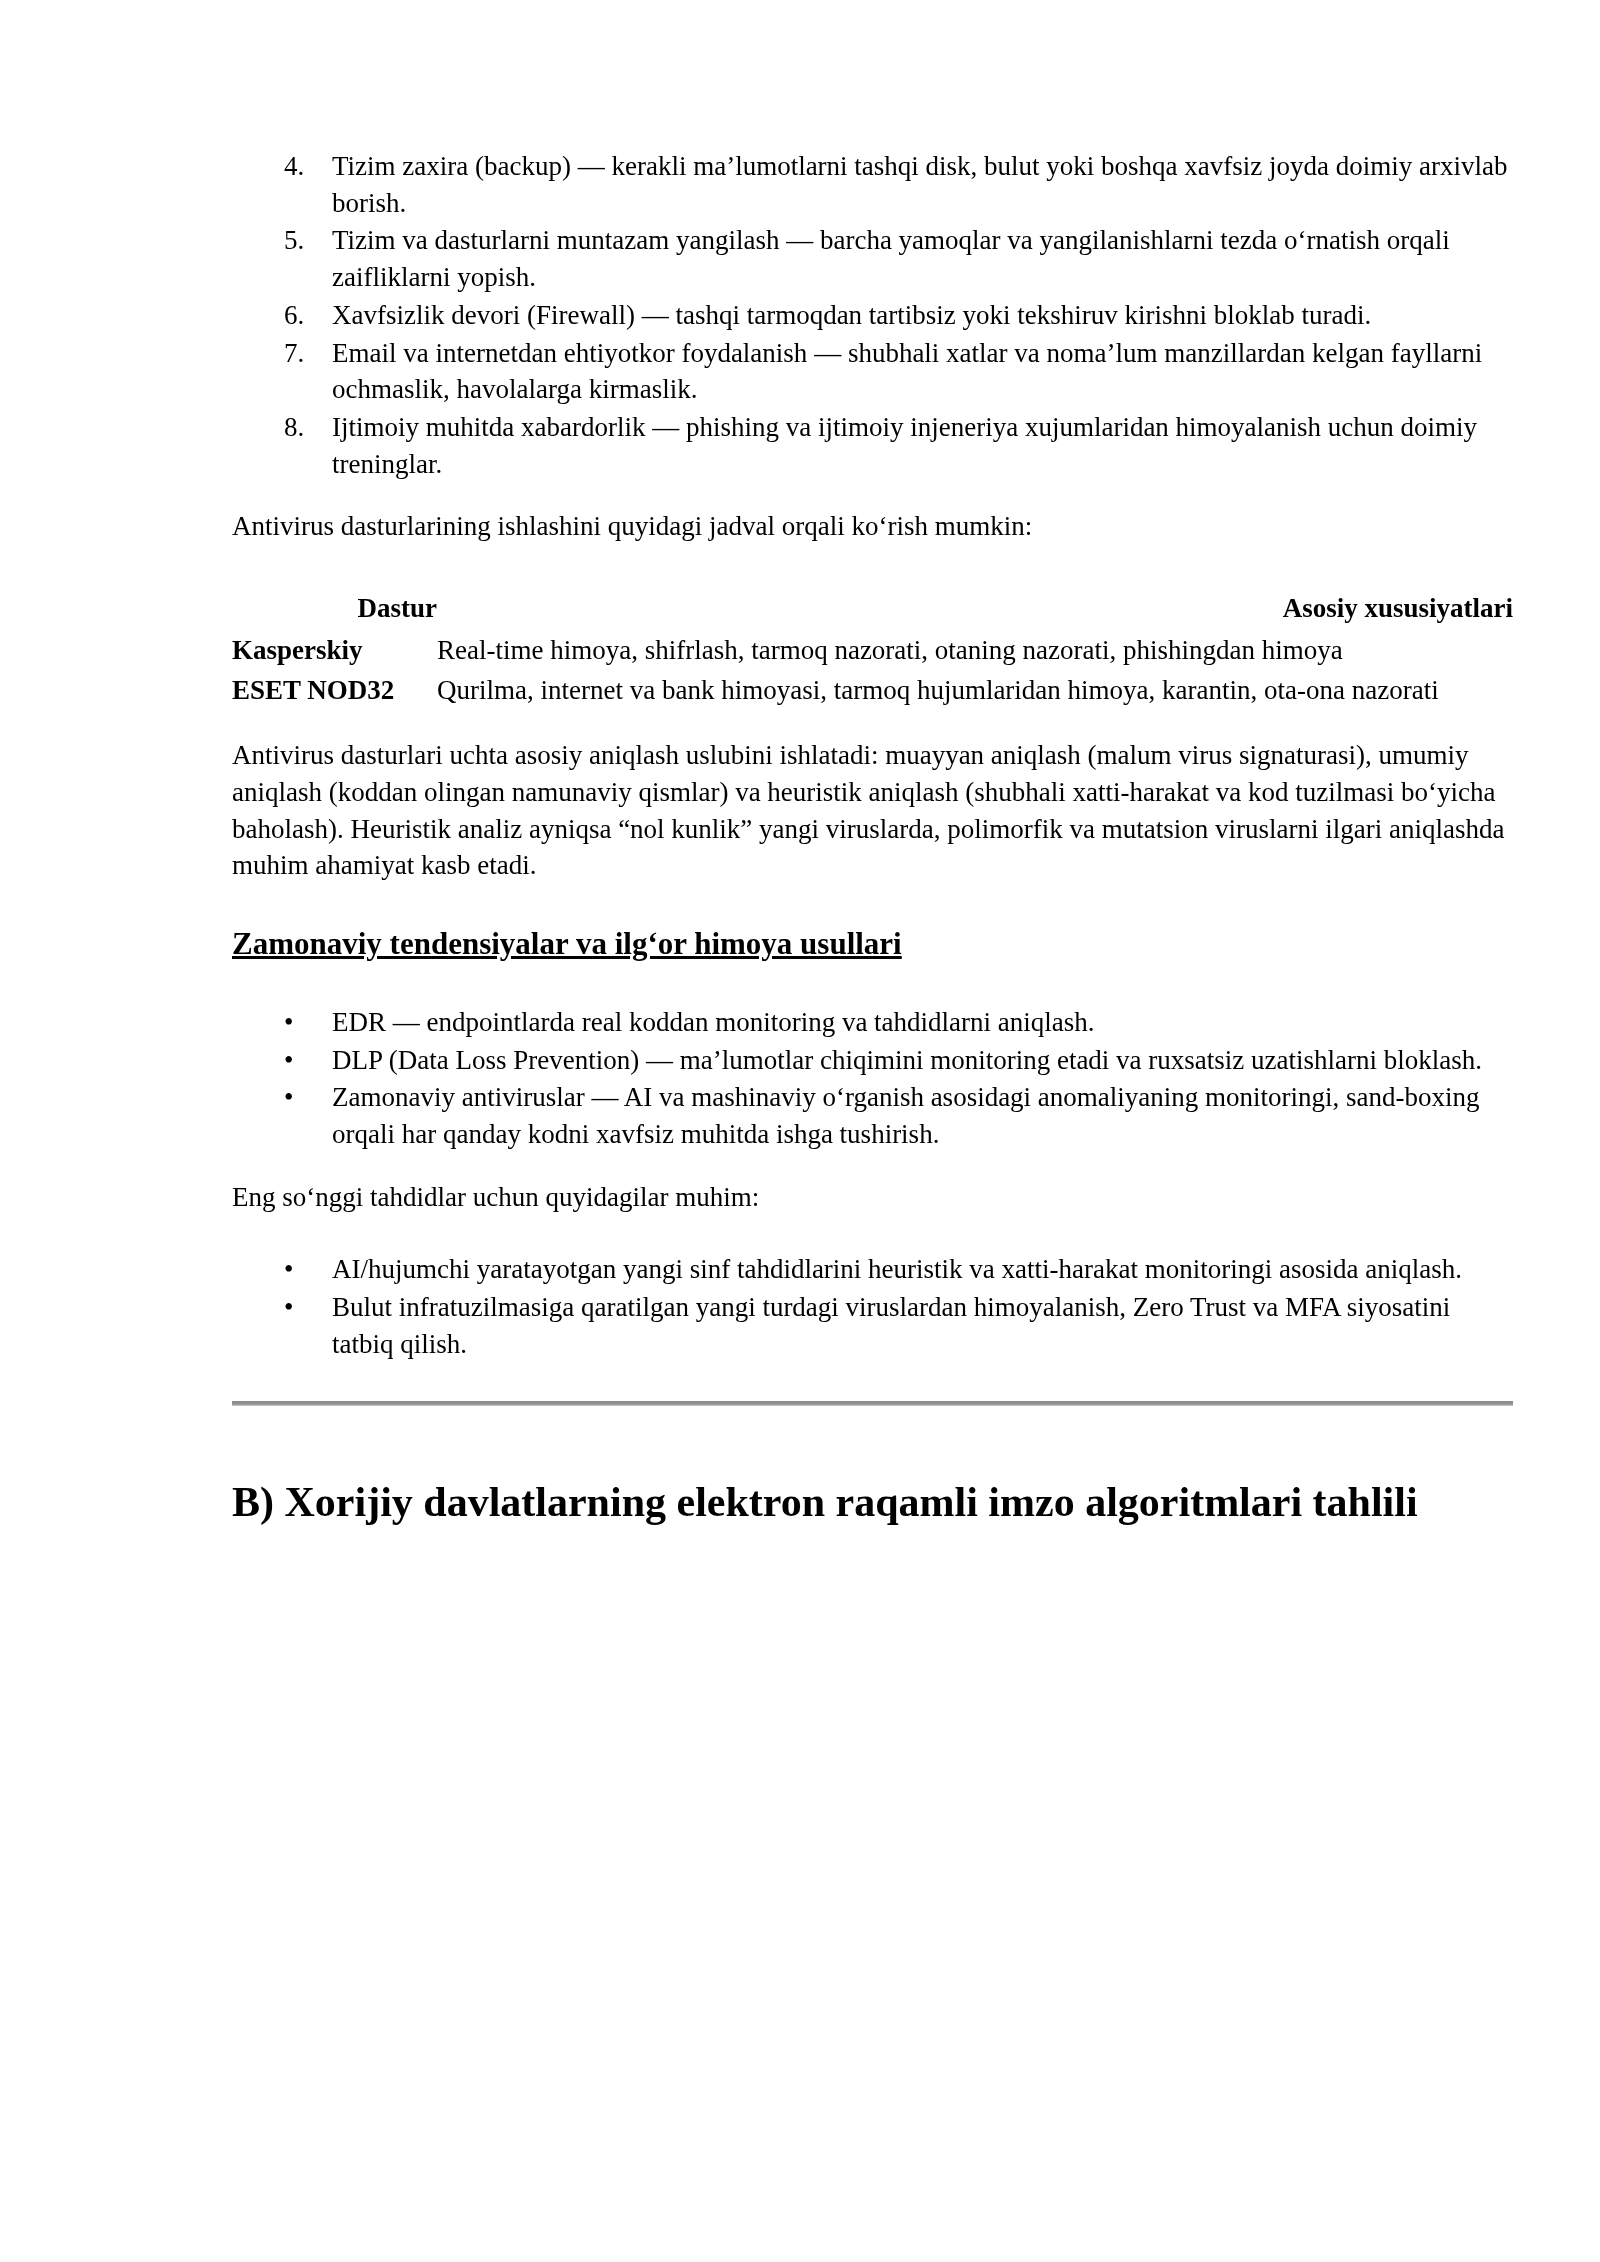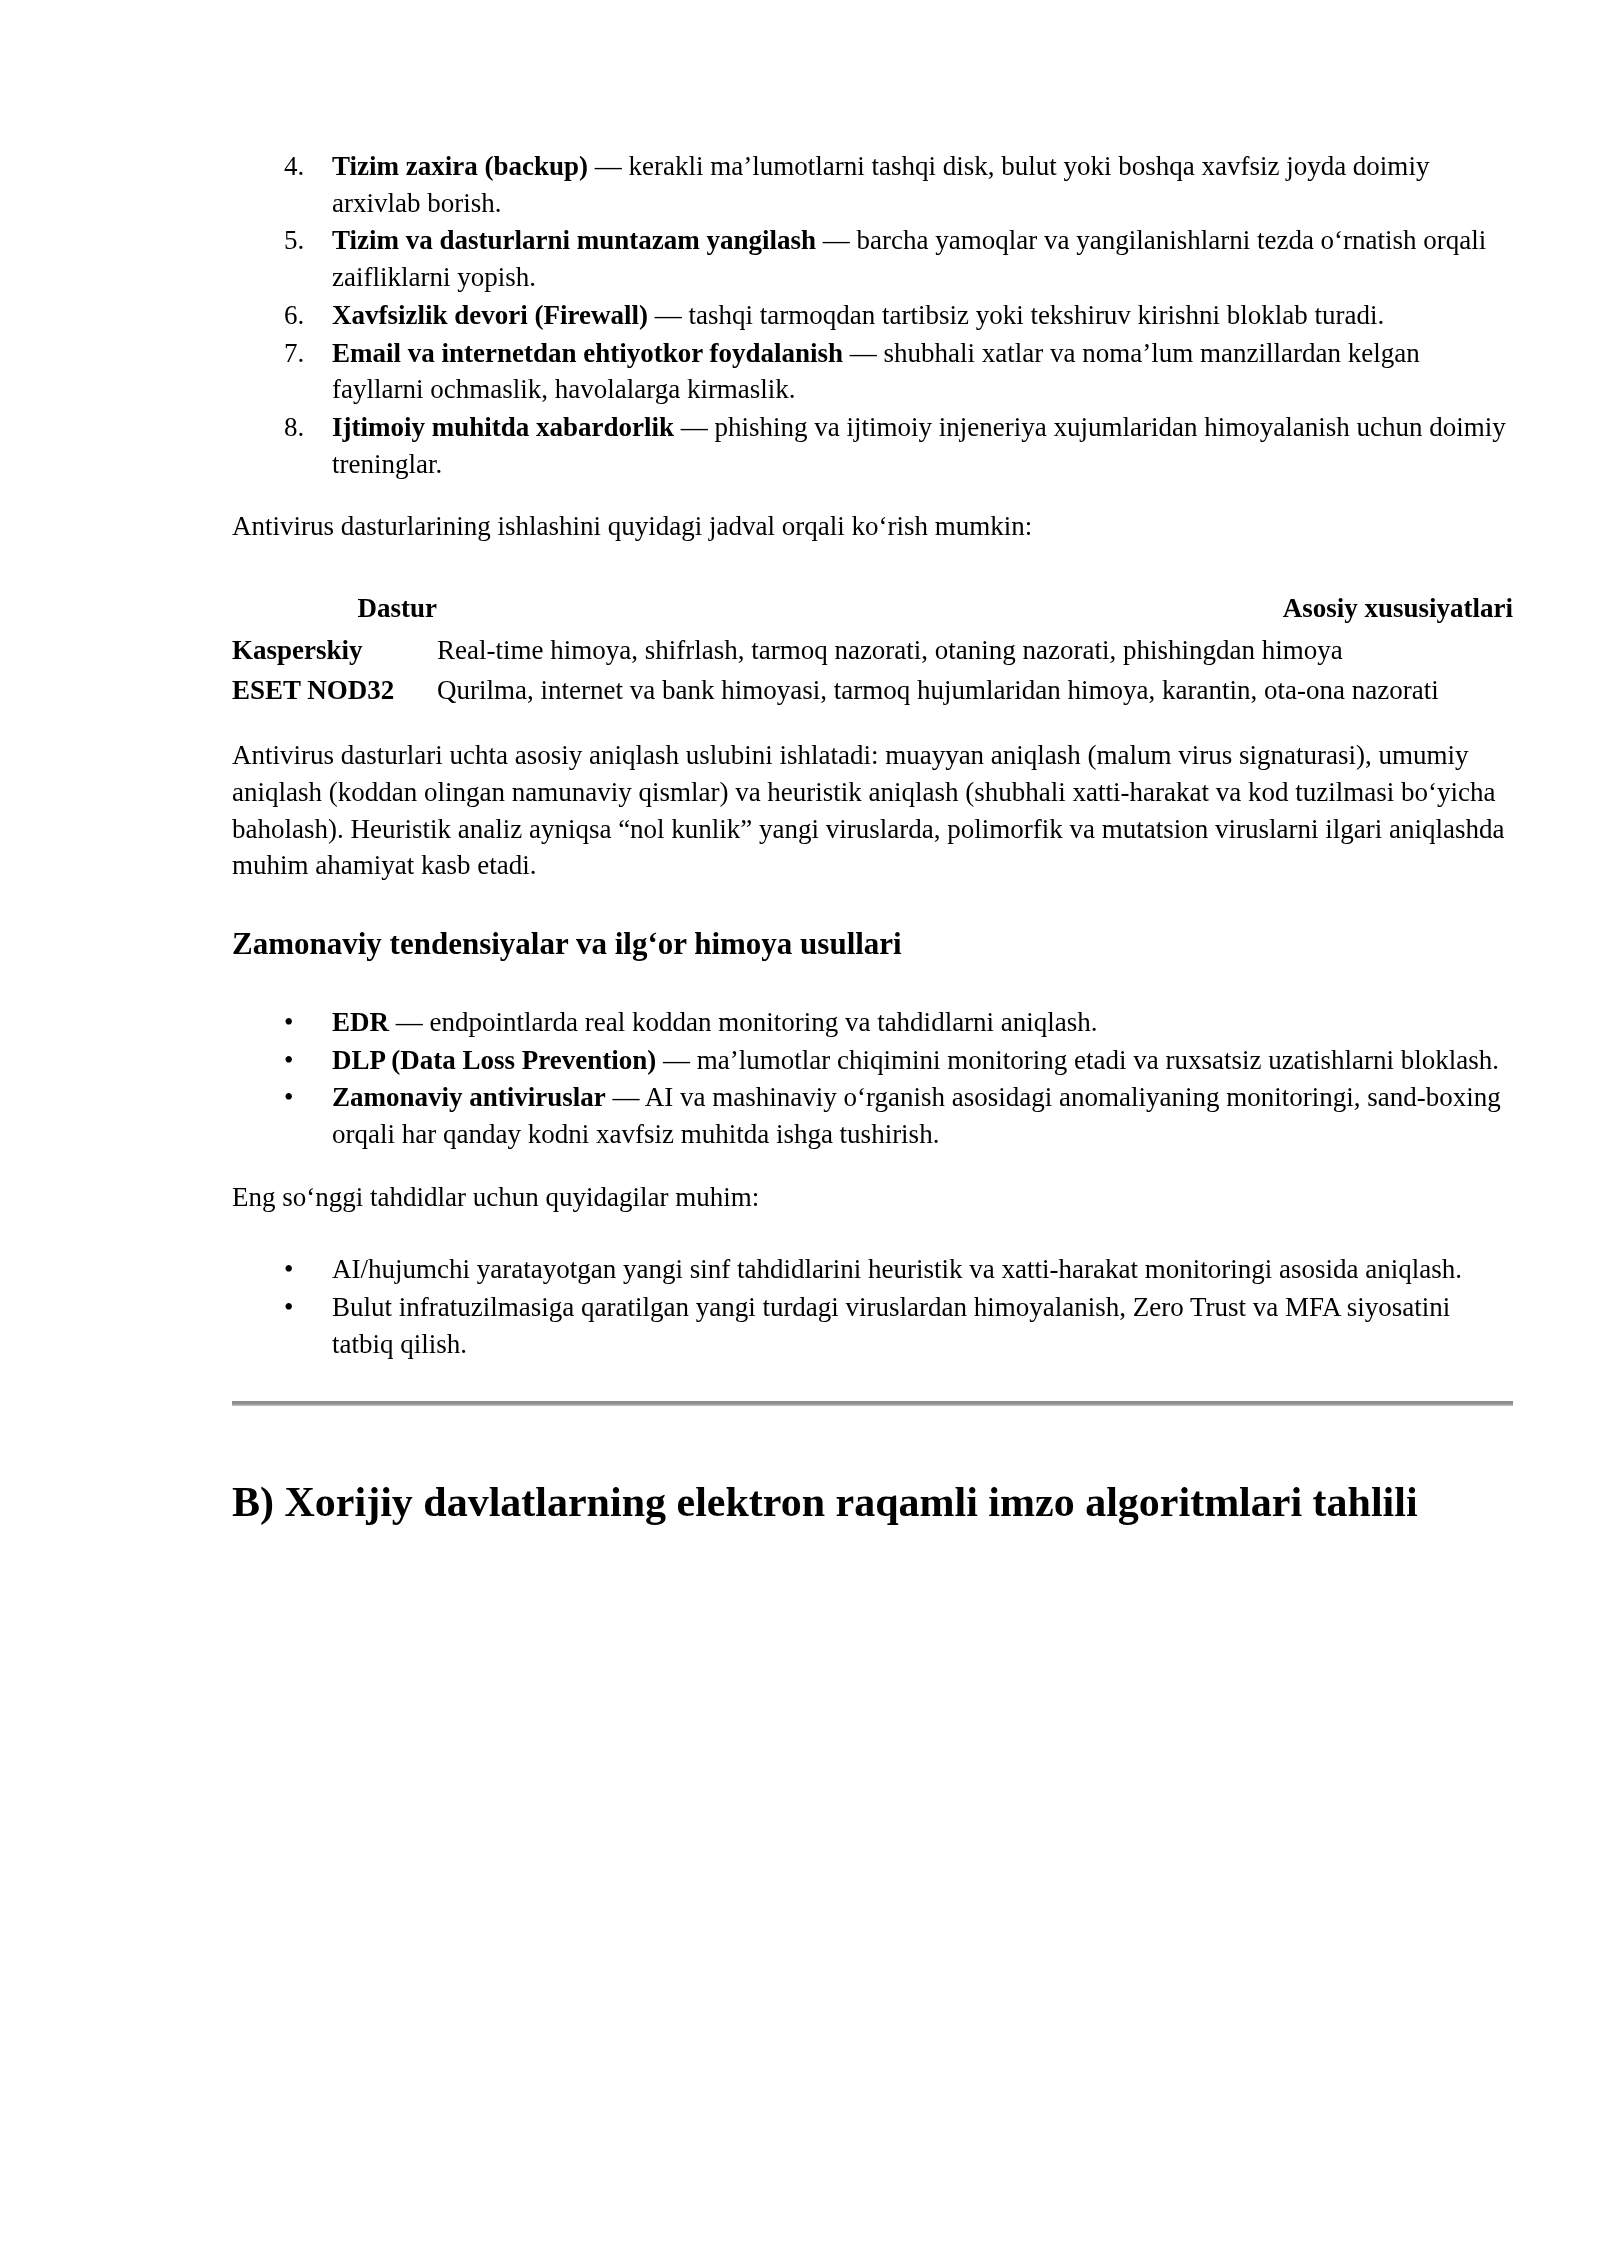--- a/index.html
+++ b/index.html
@@ -17,40 +17,41 @@
     line-height: 36.7px;
   }
   .para { margin-top: 26px; }
   
   .doc-list { margin-top: 36px; }
   .doc-list.tight { margin-top: 0; }
   .li { display: flex; margin-left: 52px; }
   .li + .li { margin-top: 1px; }
   .num { flex: none; width: 48px; }
   .li-body { flex: 1; }
-  .lead { font-weight: bold; }
+  .lead { font-weight: normal; }
   
   table.av-table {
     border-collapse: collapse;
     width: 100%;
     margin-top: 42px;
     font-size: 27px;
     line-height: 36.7px;
   }
   table.av-table th { font-weight: bold; text-align: right; padding: 3px 0; }
   table.av-table td { padding: 2px 0; vertical-align: middle; }
   td.prog-cell { font-weight: bold; }
   col.c-prog { width: 205px; }
   
   h3.sub-heading {
     font-size: 31px;
     line-height: 40px;
     font-weight: bold;
     margin-top: 40px;
     margin-bottom: 40px;
+    text-decoration: underline;
   }
   h1.big-heading {
     font-size: 42px;
     line-height: 56px;
     font-weight: bold;
     margin-top: 68px;
   }
   hr.section-rule {
     border: none;
     height: 5px;

